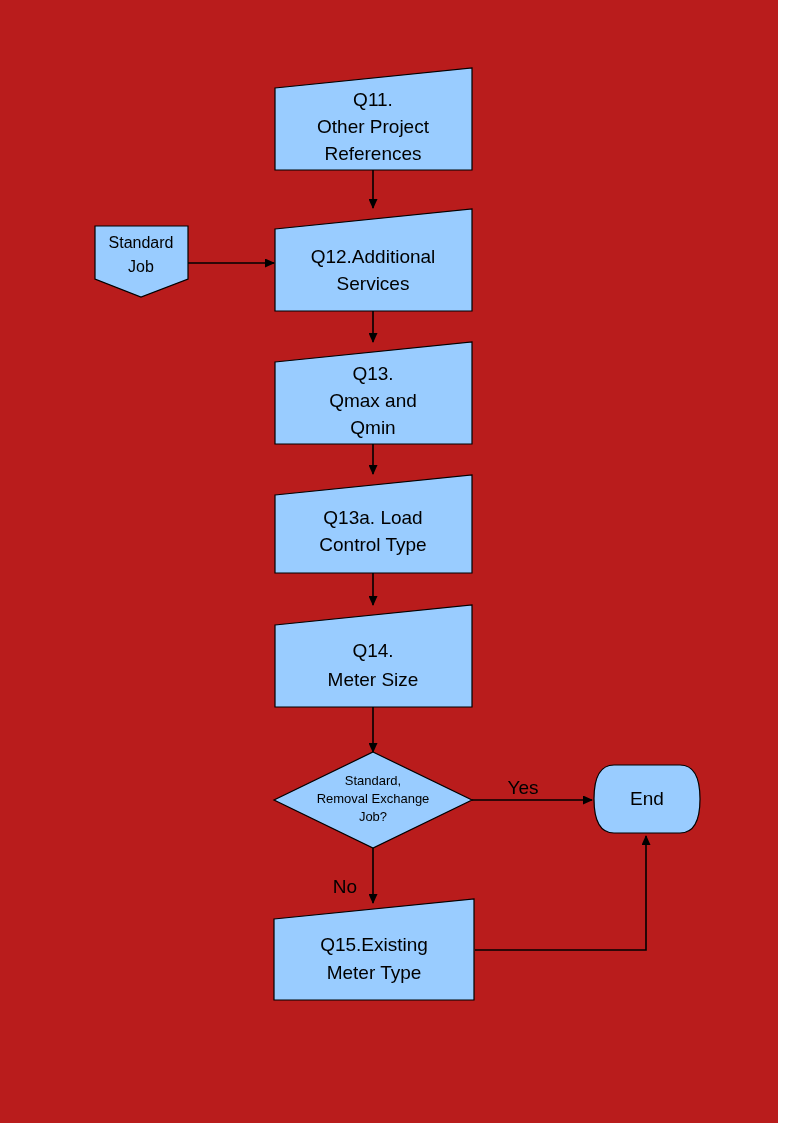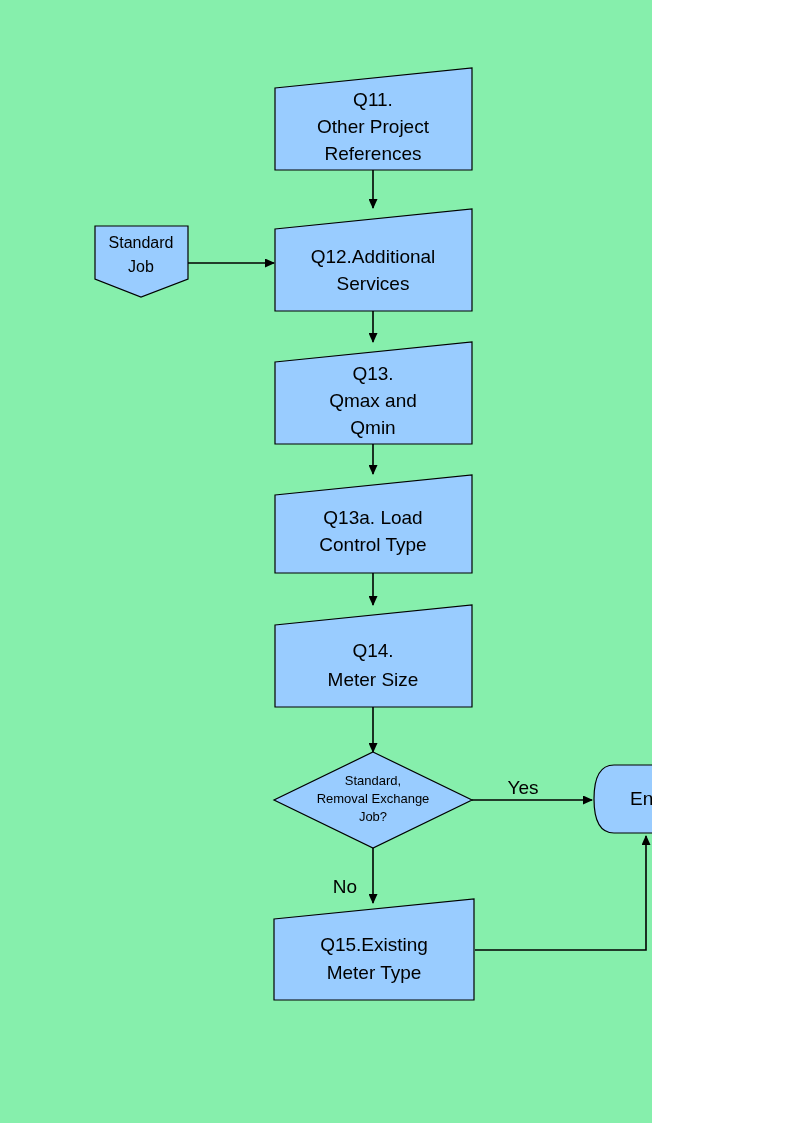--- a/index.html
+++ b/index.html
@@ -6,23 +6,23 @@
   html, body {
     margin: 0;
     padding: 0;
     background: #ffffff;
   }
   body {
     font-family: "Liberation Sans", sans-serif;
   }
   #canvas {
     position: relative;
-    width: 652px;
+    width: 778px;
     height: 1123px;
-    background: #86efac;
+    background: #b91c1c;
     overflow: hidden;
   }
   #flow-svg {
     position: absolute;
     left: 0;
     top: 0;
     width: 794px;
     height: 1123px;
   }
   .node-shape {

